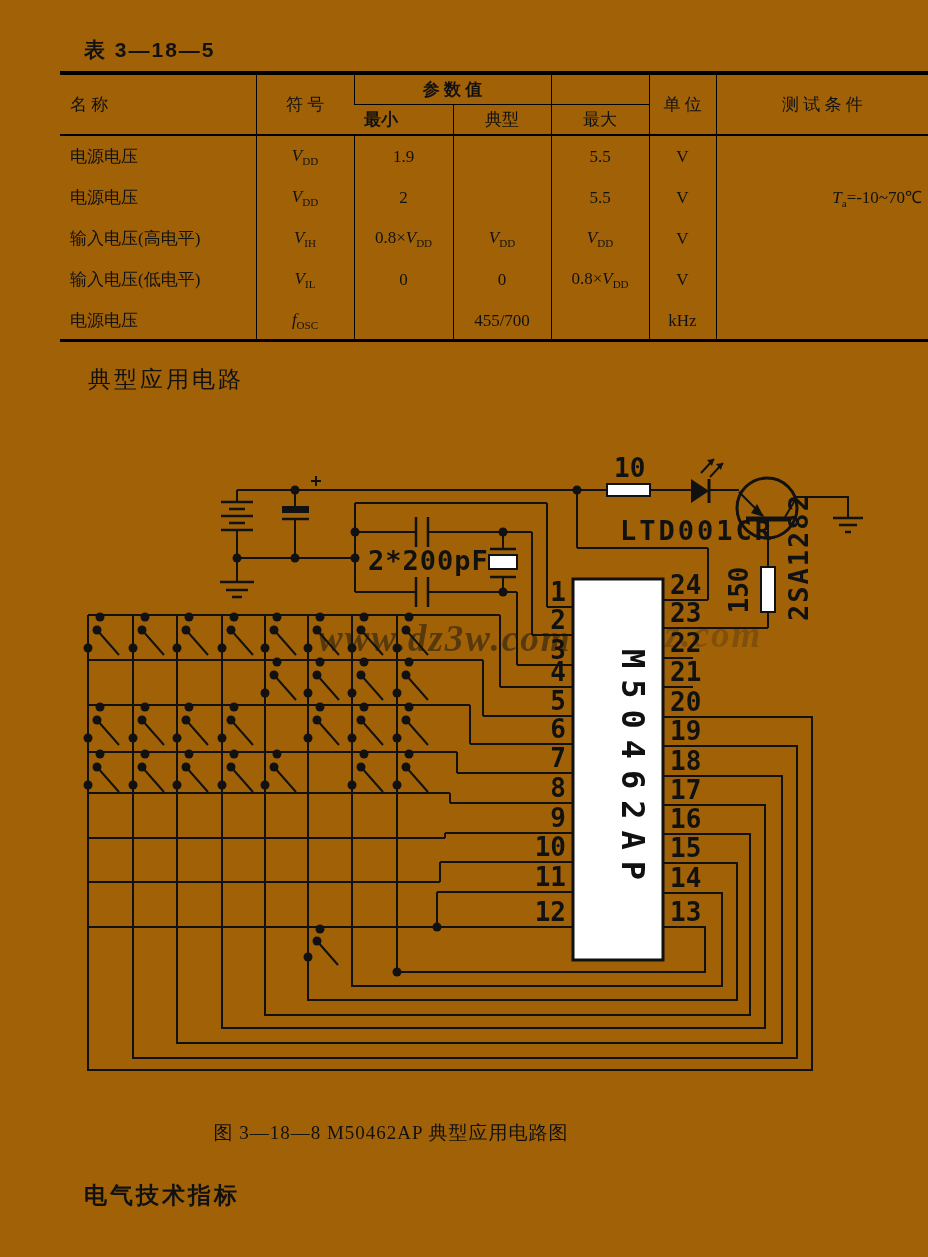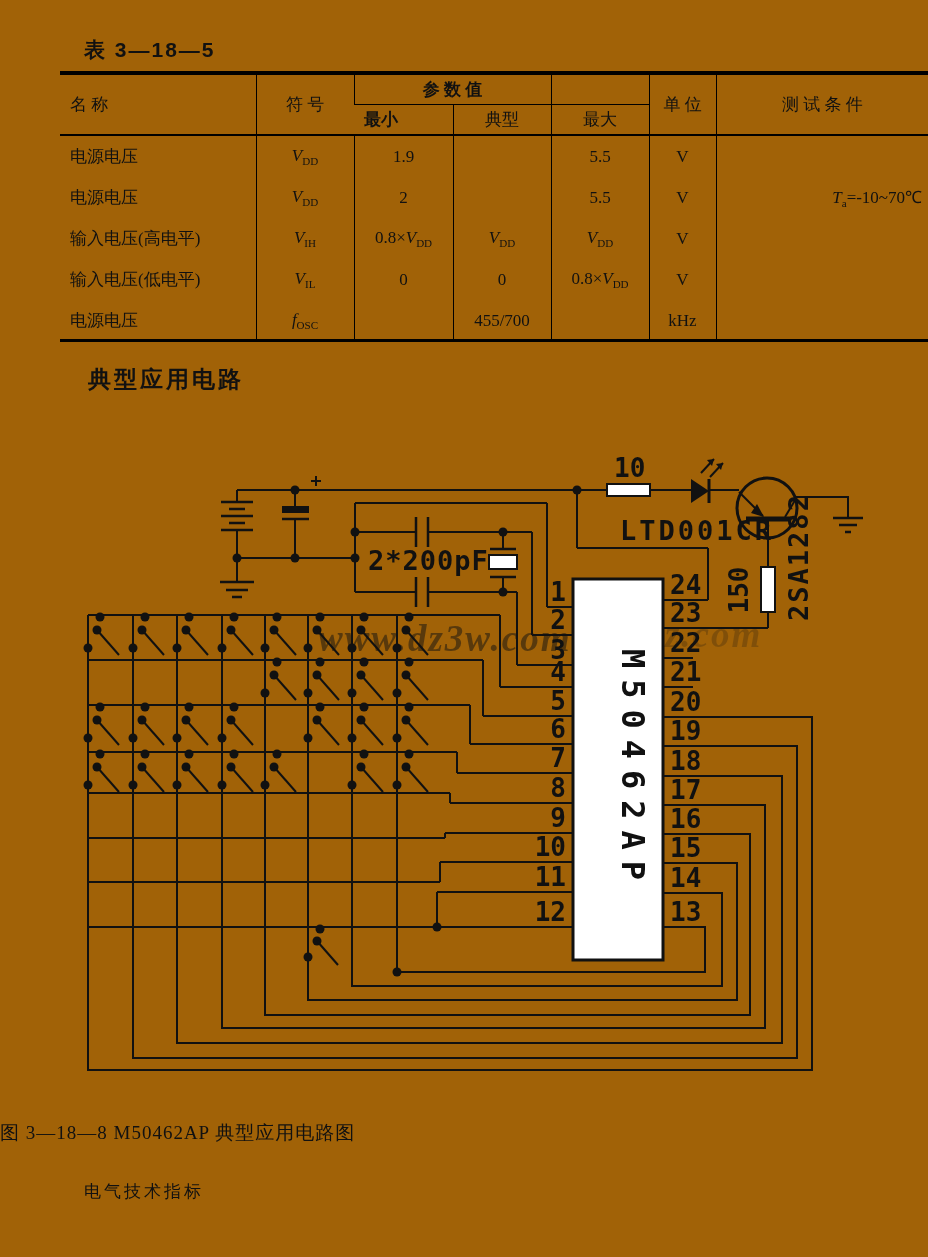--- a/index.html
+++ b/index.html
@@ -22,25 +22,25 @@
   table.params thead{border-bottom:2px solid #000;}
   .rule-top{left:60px;top:71px;width:868px;height:4px;background:#000;}
   .rule-bot{left:60px;top:339px;width:868px;height:3px;background:#000;}
   table.params tbody td{height:41px;}
   table.params .cond{text-align:right;padding-left:28px;}
   table.params .pv{border-bottom:1.5px solid #000;font-weight:bold;}
   sub{font-size:0.65em;}
   .sym{font-style:italic;}
 
   
-  .h1a{left:88px;top:364px;font-size:23px;font-weight:bold;letter-spacing:3px;
+  .h1a{left:88px;top:364px;font-size:23px;font-weight:normal;letter-spacing:3px;
        font-family:"Liberation Sans",sans-serif;}
-  .h1b{left:84px;top:1180px;font-size:17px;font-weight:normal;letter-spacing:3px;
+  .h1b{left:84px;top:1180px;font-size:23px;font-weight:bold;letter-spacing:3px;
        font-family:"Liberation Sans",sans-serif;}
-  .cap{left:0;top:1120px;width:752px;font-size:19px;letter-spacing:1px;}
+  .cap{left:15px;top:1120px;width:752px;text-align:center;font-size:19px;letter-spacing:1px;}
 
   
   svg text{font-family:"DejaVu Sans Mono","Liberation Mono",monospace;font-weight:bold;fill:#111;}
   .wm{font-family:"Liberation Serif",serif;font-style:italic;font-weight:bold;}
 </style>
 </head>
 <body>
 
 <div class="page">
 

